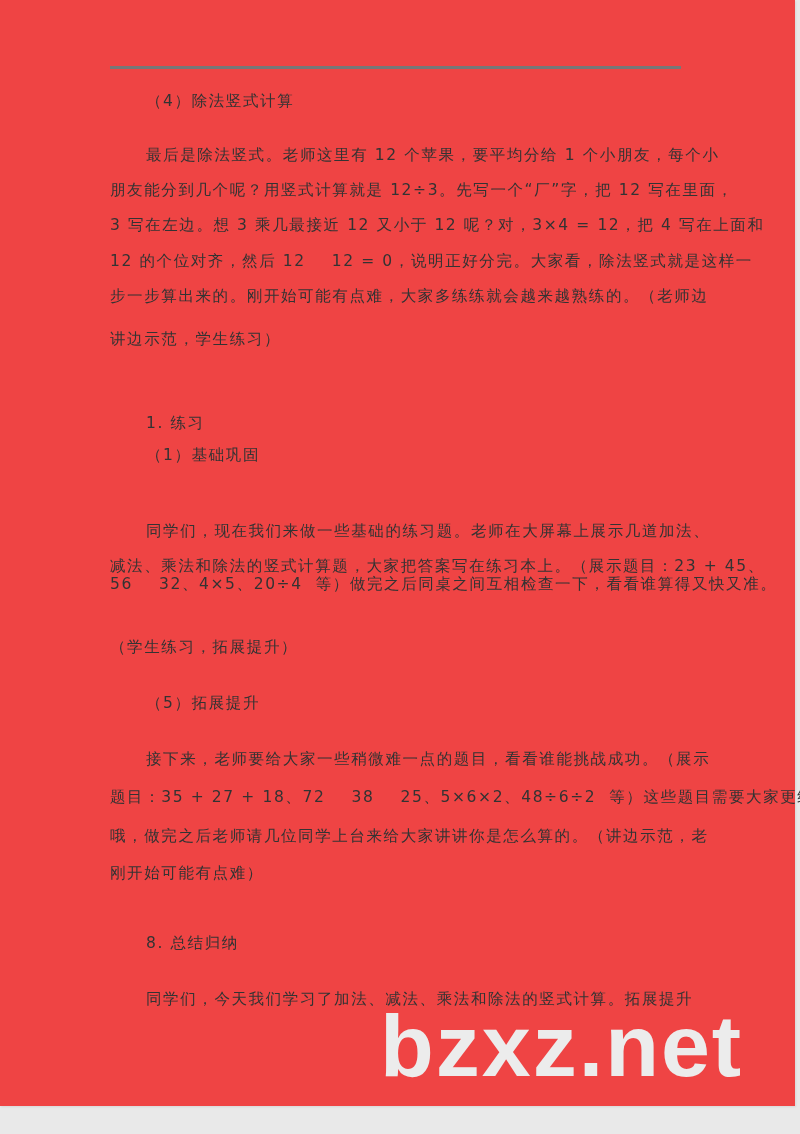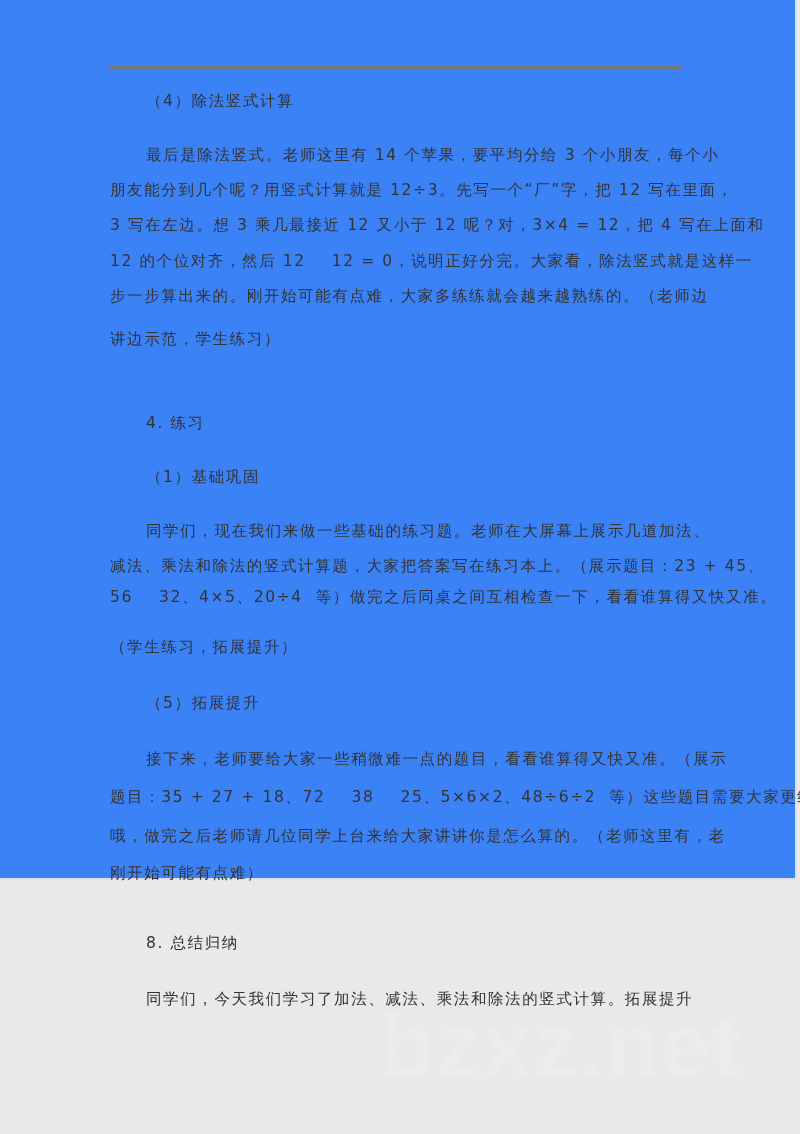--- a/index.html
+++ b/index.html
@@ -12,22 +12,22 @@
       height: 1134px;
       position: relative;
       overflow: hidden;
       font-family: "DejaVu Sans", "Liberation Sans", sans-serif;
     }
     .page {
       position: absolute;
       left: 0;
       top: 0;
       width: 795px;
-      height: 878px;
-      background: #3b82f6;
+      height: 1106px;
+      background: #ef4444;
       box-shadow: 1px 1px 2px rgba(0,0,0,0.08);
     }
     .header-rule {
       position: absolute;
       left: 110px;
       top: 66px;
       width: 571px;
       height: 3px;
       background: #777777;
     }
@@ -63,39 +63,39 @@
   </style>
 </head>
 <body>
 
 <div class="page">
   <div class="header-rule"></div>
 
   <div class="content">
 
     <div class="line heading" style="top:6px">（4）除法竖式计算</div>
-    <div class="line para-indent" style="top:60px">最后是除法竖式。老师这里有 14 个苹果，要平均分给 3 个小朋友，每个小</div>
+    <div class="line para-indent" style="top:60px">最后是除法竖式。老师这里有 12 个苹果，要平均分给 1 个小朋友，每个小</div>
     <div class="line" style="top:95px">朋友能分到几个呢？用竖式计算就是 12÷3。先写一个“厂”字，把 12 写在里面，</div>
     <div class="line" style="top:130px">3 写在左边。想 3 乘几最接近 12 又小于 12 呢？对，3×4 = 12，把 4 写在上面和</div>
     <div class="line" style="top:166px">12 的个位对齐，然后 12    12 = 0，说明正好分完。大家看，除法竖式就是这样一</div>
     <div class="line" style="top:201px">步一步算出来的。刚开始可能有点难，大家多练练就会越来越熟练的。（老师边</div>
     <div class="line" style="top:244px">讲边示范，学生练习）</div>
 
-    <div class="line heading" style="top:328px">4. 练习</div>
+    <div class="line heading" style="top:328px">1. 练习</div>
 
-    <div class="line heading" style="top:382px">（1）基础巩固</div>
+    <div class="line heading" style="top:360px">（1）基础巩固</div>
     <div class="line para-indent" style="top:436px">同学们，现在我们来做一些基础的练习题。老师在大屏幕上展示几道加法、</div>
     <div class="line" style="top:471px">减法、乘法和除法的竖式计算题，大家把答案写在练习本上。（展示题目：23 + 45、</div>
-    <div class="line" style="top:502px">56    32、4×5、20÷4  等）做完之后同桌之间互相检查一下，看看谁算得又快又准。</div>
+    <div class="line" style="top:489px">56    32、4×5、20÷4  等）做完之后同桌之间互相检查一下，看看谁算得又快又准。</div>
     <div class="line" style="top:552px">（学生练习，拓展提升）</div>
 
     <div class="line heading" style="top:608px">（5）拓展提升</div>
-    <div class="line para-indent" style="top:664px">接下来，老师要给大家一些稍微难一点的题目，看看谁算得又快又准。（展示</div>
+    <div class="line para-indent" style="top:664px">接下来，老师要给大家一些稍微难一点的题目，看看谁能挑战成功。（展示</div>
     <div class="line" style="top:702px">题目：35 + 27 + 18、72    38    25、5×6×2、48÷6÷2  等）这些题目需要大家更细心</div>
-    <div class="line" style="top:741px">哦，做完之后老师请几位同学上台来给大家讲讲你是怎么算的。（老师这里有，老</div>
+    <div class="line" style="top:741px">哦，做完之后老师请几位同学上台来给大家讲讲你是怎么算的。（讲边示范，老</div>
     <div class="line" style="top:778px">刚开始可能有点难）</div>
 
     <div class="line heading" style="top:848px">8. 总结归纳</div>
     <div class="line para-indent" style="top:904px">同学们，今天我们学习了加法、减法、乘法和除法的竖式计算。拓展提升</div>
   </div>
 
   <div class="watermark">bzxz.net</div>
 </div>
 
 </body></html>

